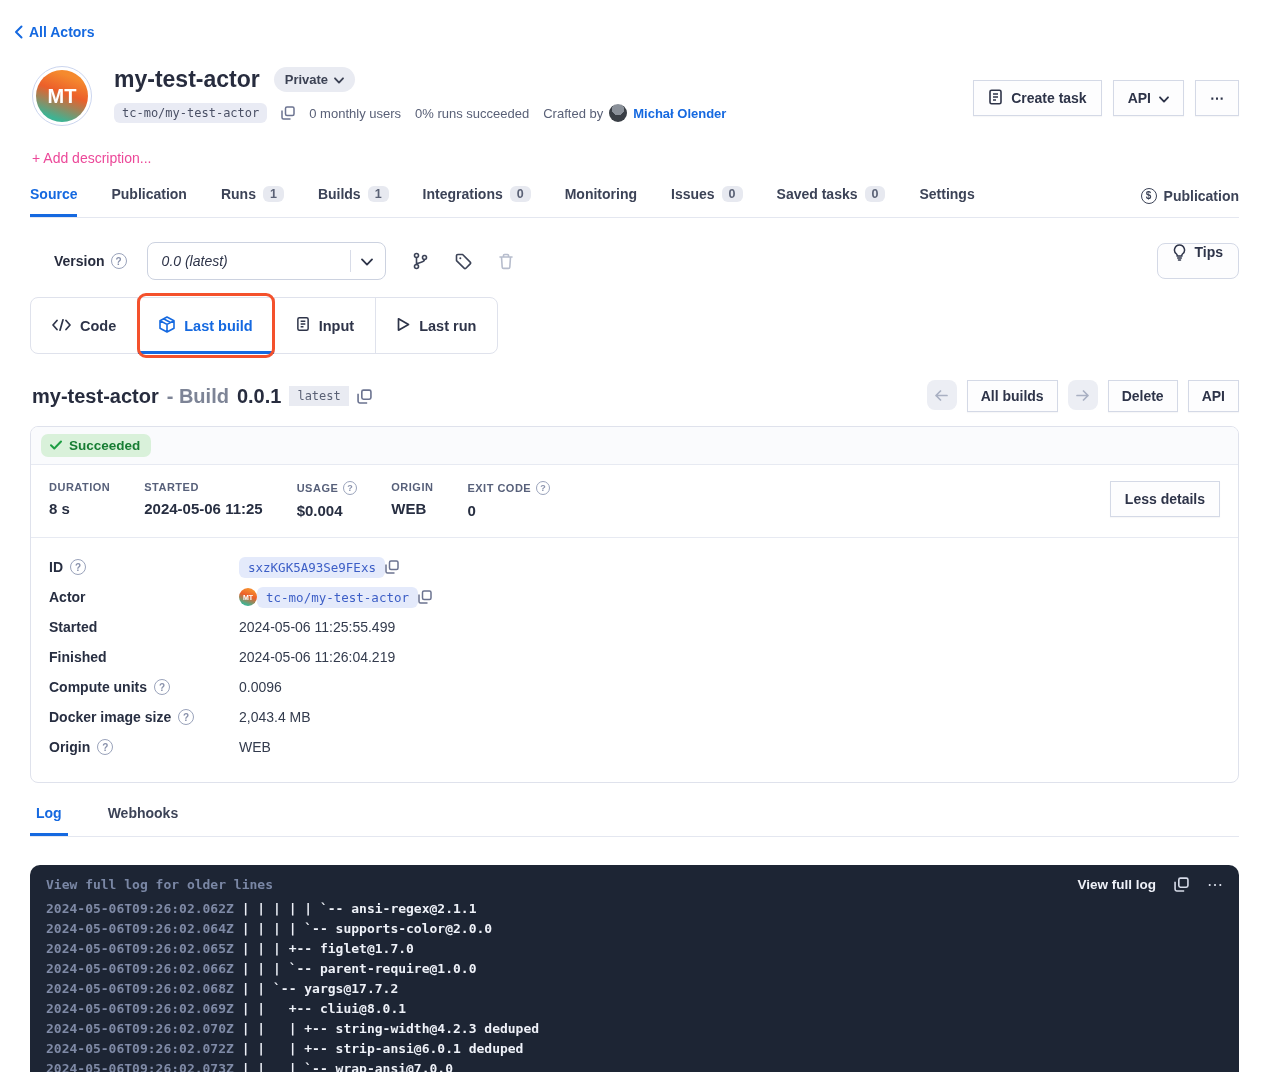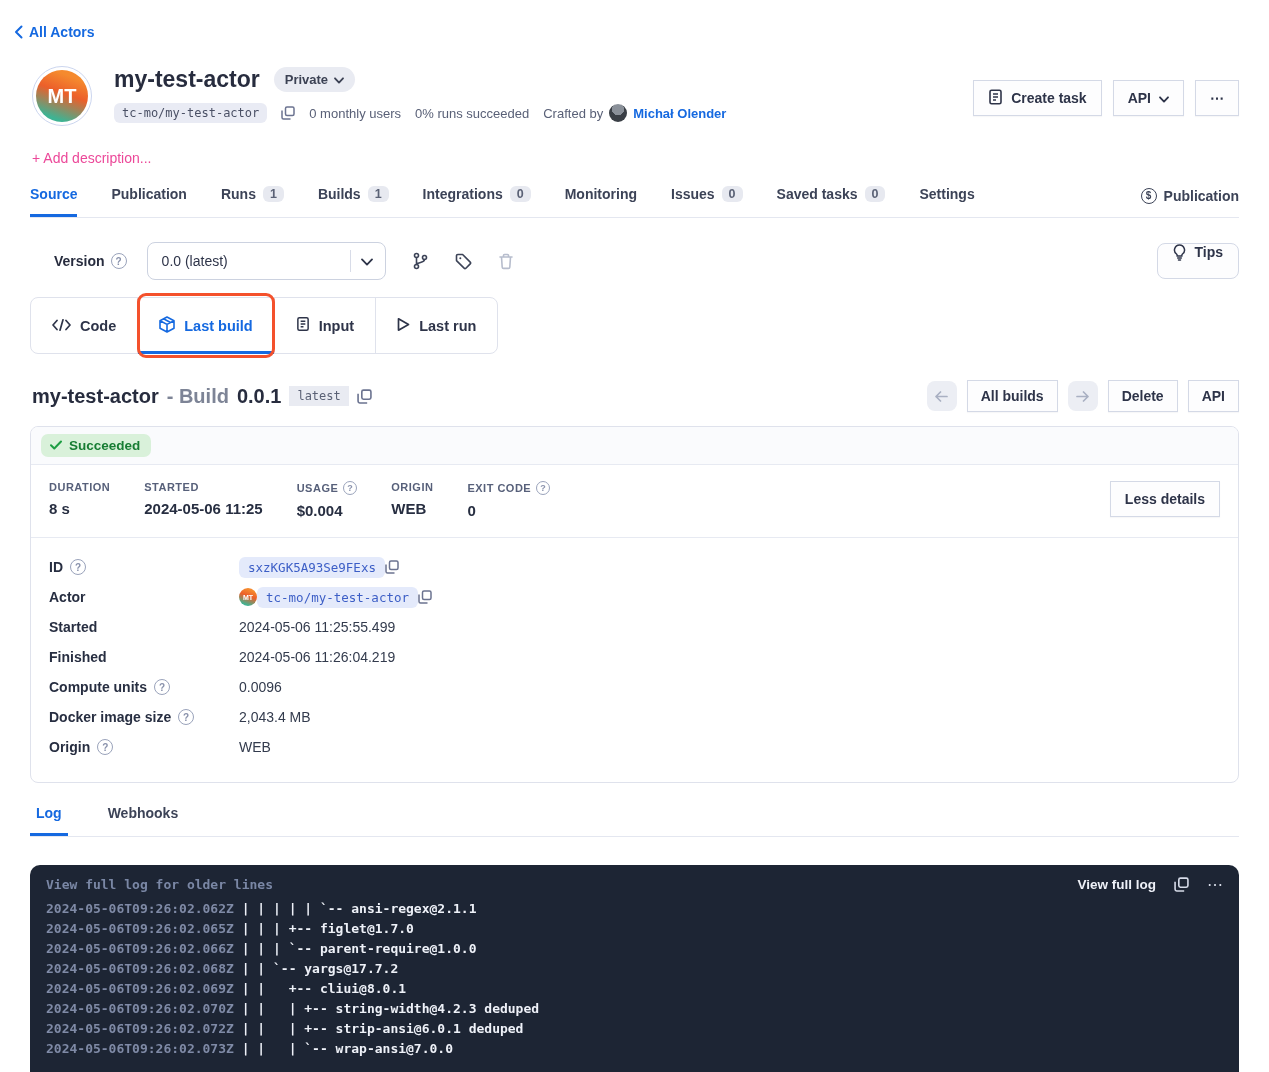--- a/index.html
+++ b/index.html
@@ -51,21 +51,21 @@
     display:flex; align-items:center; justify-content:center; font-size:10px; font-weight:700; }
 
   
   .version-bar { margin:24px 30px 0 32px; display:flex; align-items:center; }
   .version-label { font-size:14px; font-weight:700; color:#272c3e; display:flex; align-items:center; gap:6px;margin-left:22px; }
   .help-circle { width:16px; height:16px; border-radius:50%; border:1.3px solid #9aa3bb; color:#8891ab;
     font-size:10px; font-weight:700; display:inline-flex; align-items:center; justify-content:center; flex:0 0 auto; cursor:pointer; }
   .select { margin-left:20px; width:239px; height:38px; border:1px solid #ccd2e0; border-radius:8px;
     display:flex; align-items:center; padding:0 12px 0 14px; font-size:14px; color:#2e3449; cursor:pointer;
     background:#fff; }
-  .select .sel-text { flex:1 1 auto; }
+  .select .sel-text { flex:1 1 auto;font-style:italic; }
   .select .sel-div { width:1px; height:22px; background:#d8dce8; margin-right:10px; }
   .icon-btn { color:#3c4357; margin-left:26px; cursor:pointer; display:inline-flex; }
   .icon-btn.disabled { color:#b7bdcd; }
   .version-spacer { flex:1 1 auto; }
   .btn-tips { display:inline-flex; align-items:flex-start; gap:8px; border:1px solid #d4d9e6; border-radius:8px;
     height:36px; padding:0 15px; font-size:14px; font-weight:700; color:#2e3449; background:#fdfdfe; cursor:pointer; }
 
   
   .subtab-wrap { margin:17px 30px 0 30px; }
   .subtabs { display:inline-flex; border:1px solid #dfe2ec; border-radius:8px; height:57px; background:#fff; }
@@ -76,21 +76,21 @@
   .subtab.active .active-line { position:absolute; left:0; right:0; bottom:-1px; height:3px; background:#1569e0; }
   .annotated { position:relative; }
   .annotation-box { position:absolute; inset:-5px -1px -5px -1px; border:3px solid #f4512c; border-radius:9px;
     pointer-events:none; z-index:5; }
 
   
   .build-header { margin:26px 30px 0 32px; display:flex; align-items:center; }
   .build-title { font-size:20px; font-weight:700; color:#272c3e; display:flex; align-items:center; gap:8px; }
   .build-title .dim { color:#7d8496; }
   .tag-latest { background:#e9ebf2; color:#5a6175; font-size:12px; padding:3px 8px; border-radius:0; font-weight:400; }
-  .build-actions { margin-left:auto; display:flex; align-items:center; gap:10px; }
+  .build-actions { margin-left:auto; display:flex; gap:10px; }
   .btn-sm { height:32px; padding:0 13px; font-size:14px; }
   .pager { width:30px; height:30px; border-radius:8px; background:#eceef4; color:#a9b0c2;
     display:inline-flex; align-items:center; justify-content:center; cursor:default; }
 
   
   .card { margin:14px 30px 0 30px; border:1px solid #dfe2ec; border-radius:8px; overflow:hidden; background:#fff; }
   .card-status { background:#fafbfd; padding:7px 10px 7px 10px; border-bottom:1px solid #e7eaf2; }
   .badge-succeeded { display:inline-flex; align-items:center; gap:7px; background:#d9f1da; color:#177d33;
     font-size:13.5px; font-weight:600; padding:4px 11px 4px 9px; border-radius:7px; }
   .card-stats { display:flex; align-items:flex-start; padding:16px 18px 18px 18px; }
@@ -463,20 +463,21 @@
           <svg width="15" height="15" viewBox="0 0 14 14" fill="none" stroke="currentColor" stroke-width="1.5" stroke-linejoin="round">
             <rect x="4.5" y="1" width="8.5" height="8.5" rx="1.5"></rect>
             <path d="M9.5 13 H2.5 A1.5 1.5 0 0 1 1 11.5 V4.5"></path>
           </svg>
         </span>
       <span class="console-icon">⋯</span>
     </div>
   </div>
   <div class="log-lines">
     <div class="log-line"><span class="ts">2024-05-06T09:26:02.062Z</span> <span class="msg">| | | | | `-- ansi-regex@2.1.1</span></div>
+    <div class="log-line"><span class="ts">2024-05-06T09:26:02.064Z</span> <span class="msg">| | | | `-- supports-color@2.0.0</span></div>
     <div class="log-line"><span class="ts">2024-05-06T09:26:02.065Z</span> <span class="msg">| | | +-- figlet@1.7.0</span></div>
     <div class="log-line"><span class="ts">2024-05-06T09:26:02.066Z</span> <span class="msg">| | | `-- parent-require@1.0.0</span></div>
     <div class="log-line"><span class="ts">2024-05-06T09:26:02.068Z</span> <span class="msg">| | `-- yargs@17.7.2</span></div>
     <div class="log-line"><span class="ts">2024-05-06T09:26:02.069Z</span> <span class="msg">| |   +-- cliui@8.0.1</span></div>
     <div class="log-line"><span class="ts">2024-05-06T09:26:02.070Z</span> <span class="msg">| |   | +-- string-width@4.2.3 deduped</span></div>
     <div class="log-line"><span class="ts">2024-05-06T09:26:02.072Z</span> <span class="msg">| |   | +-- strip-ansi@6.0.1 deduped</span></div>
     <div class="log-line"><span class="ts">2024-05-06T09:26:02.073Z</span> <span class="msg">| |   | `-- wrap-ansi@7.0.0</span></div>
     <div class="log-line"> </div>
 
   </div>

